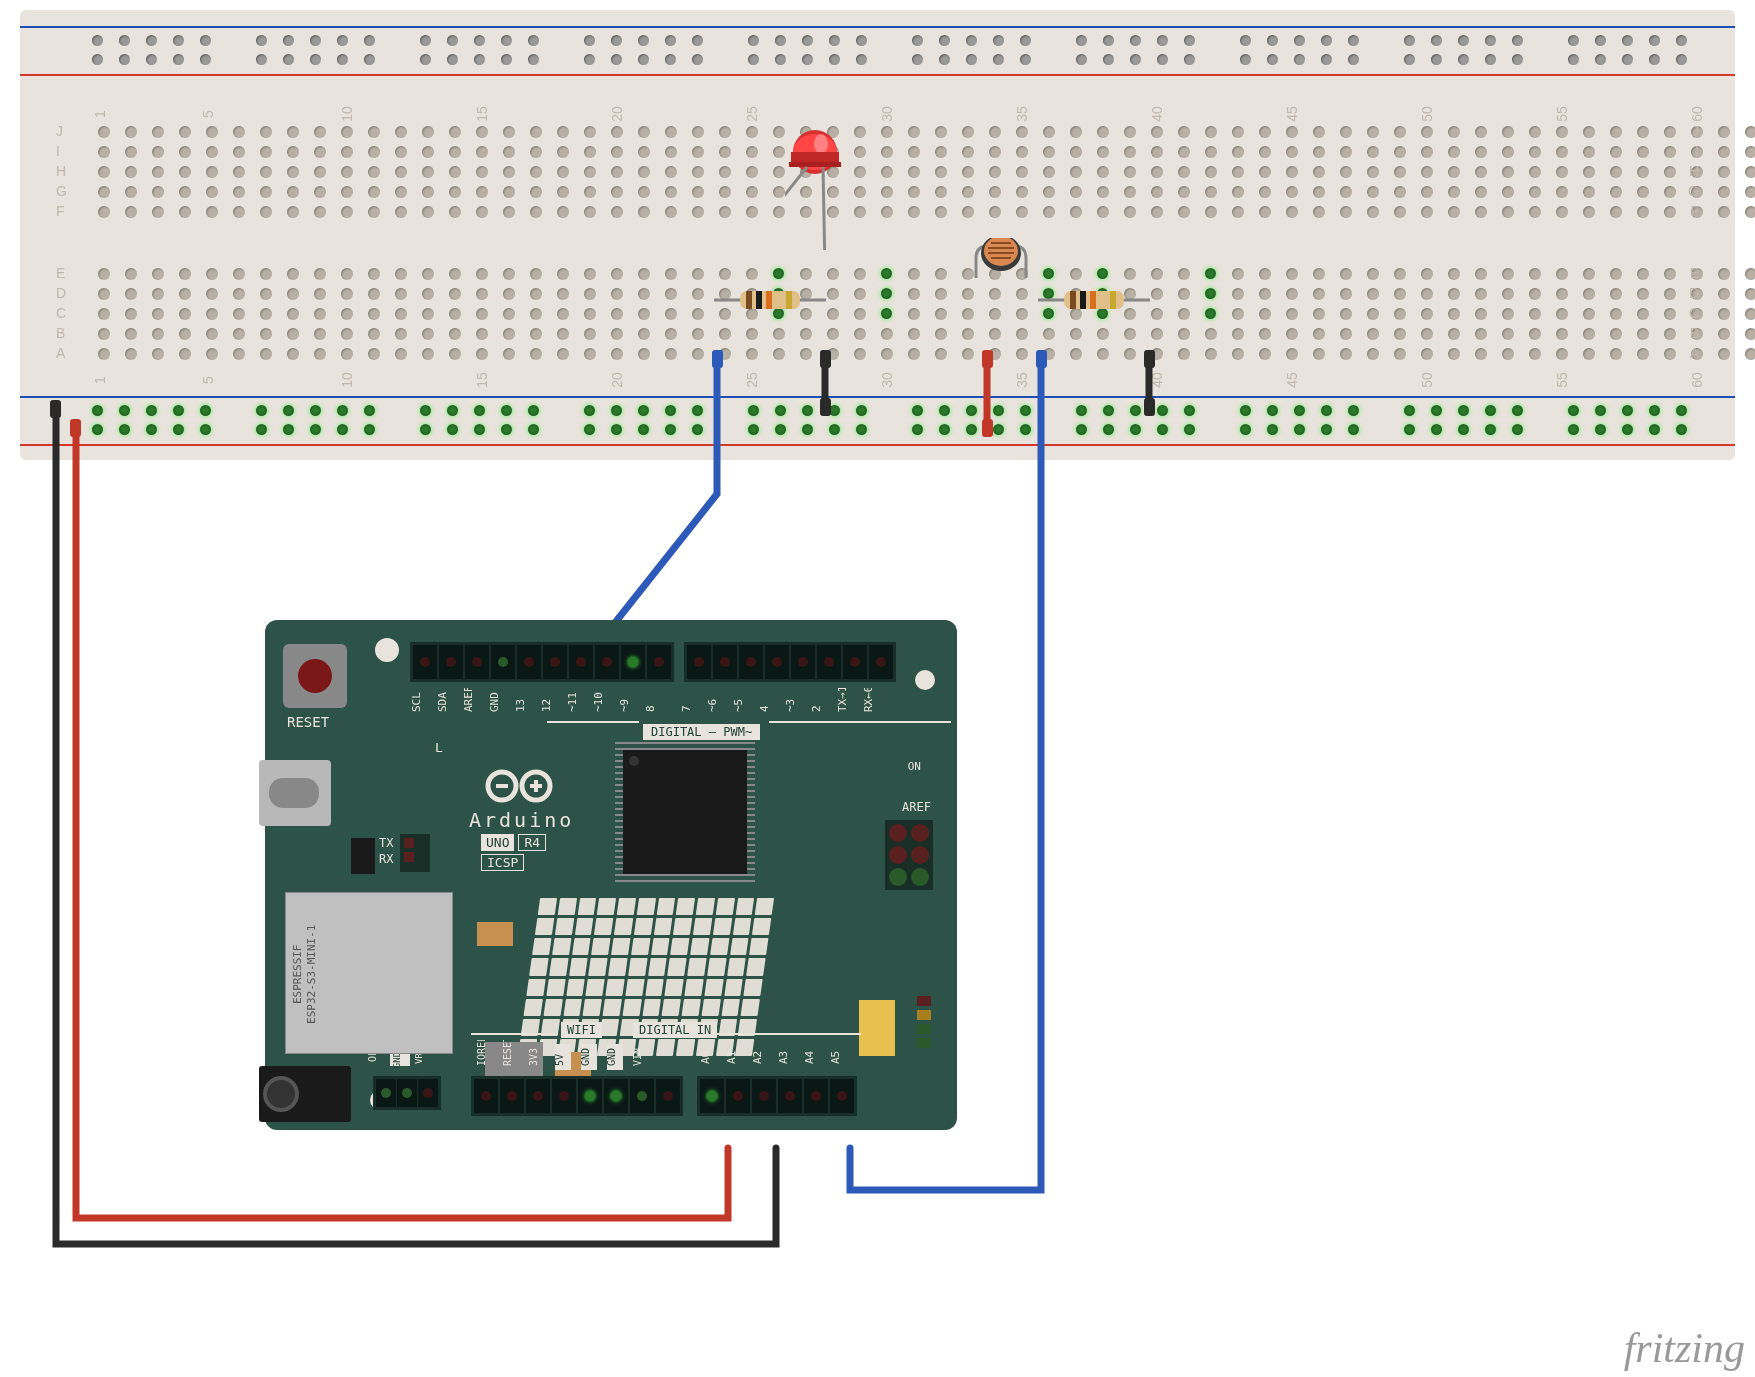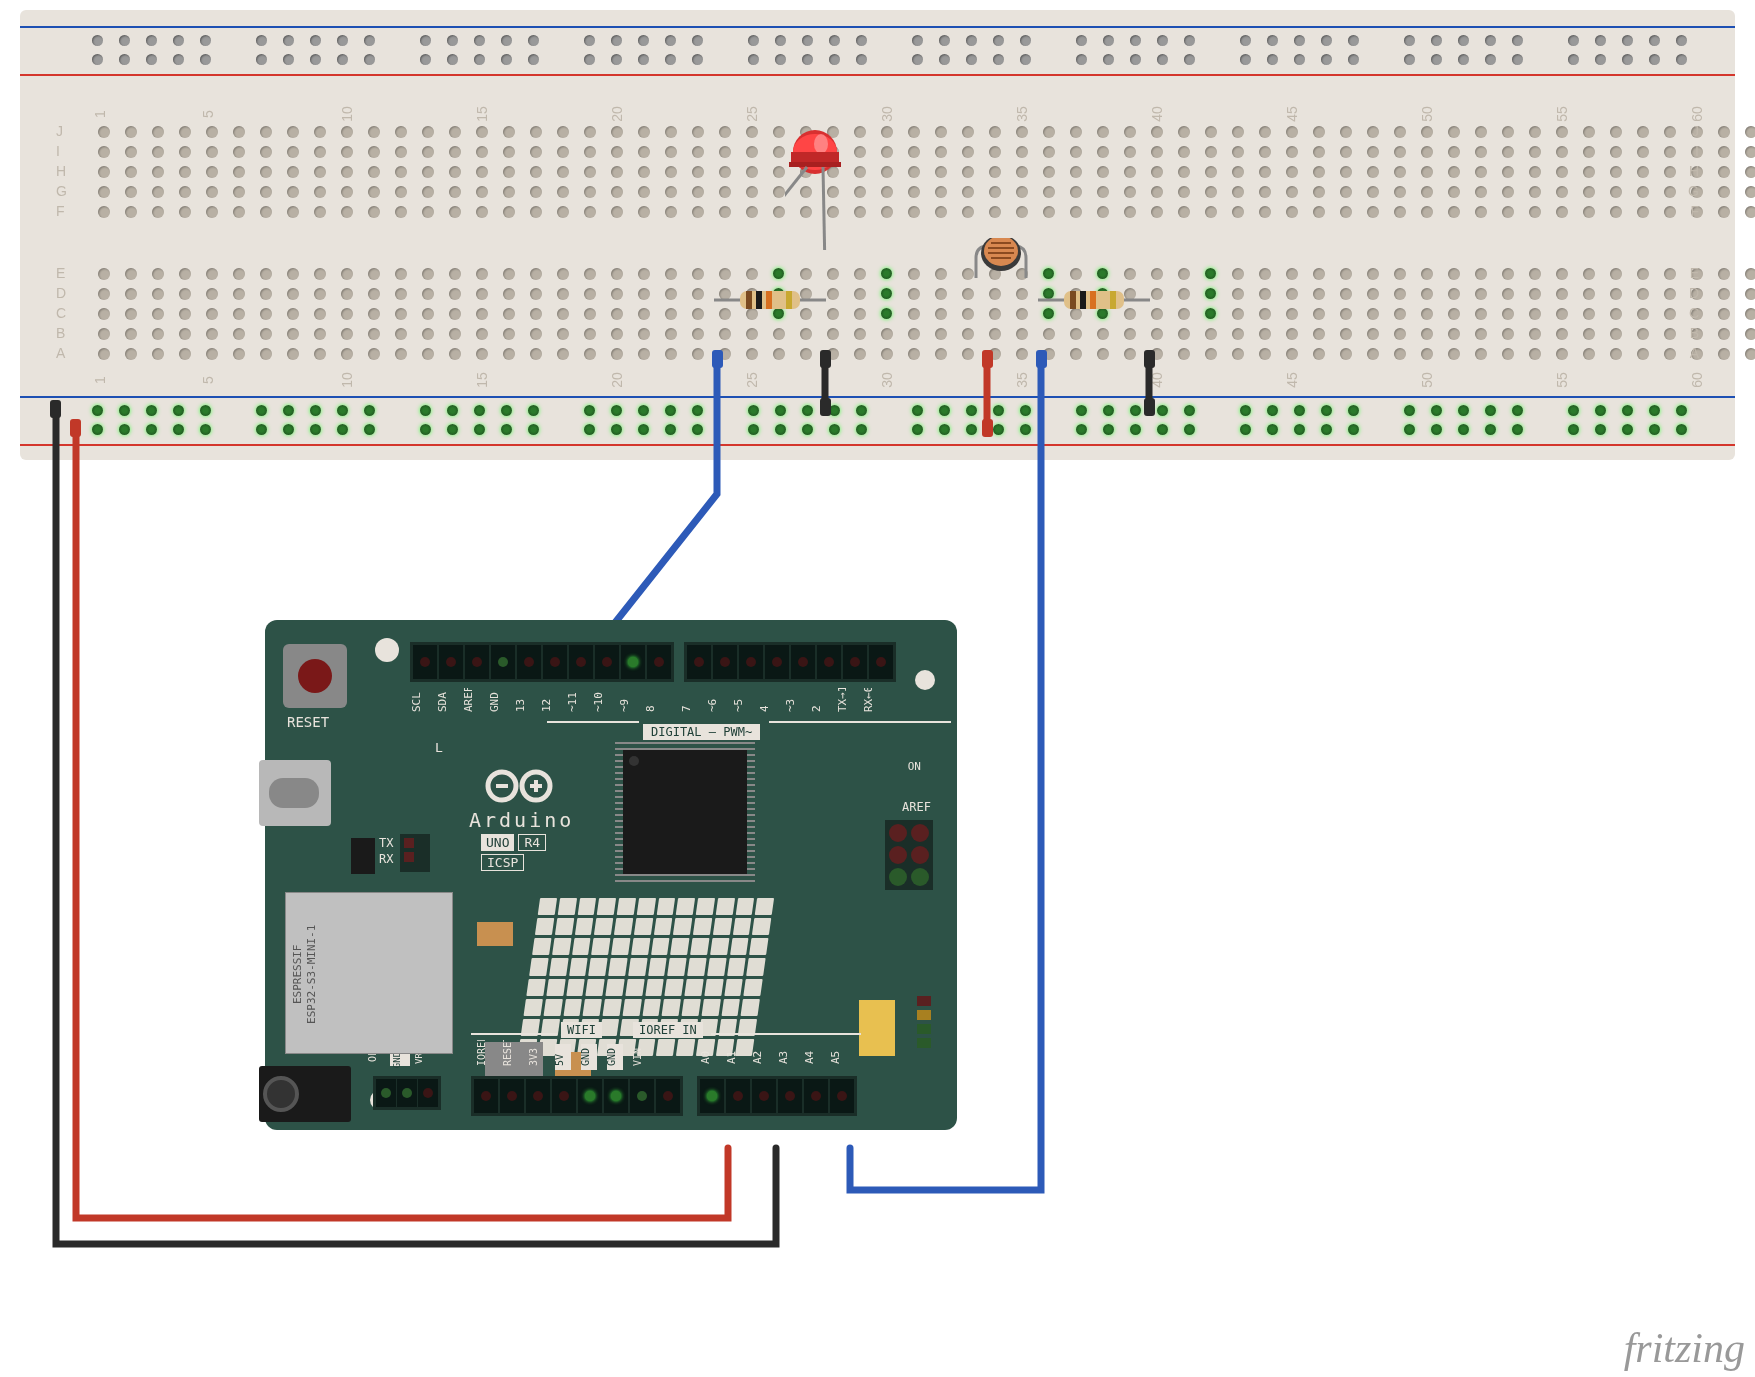--- a/index.html
+++ b/index.html
@@ -1338,20 +1338,20 @@
       <text x="144" y="26" transform="rotate(-90 144 26)" font-size="10" fill="#204038" font-family="monospace">GND</text>
       <text x="170" y="26" transform="rotate(-90 170 26)" font-size="10" fill="#e8e3dc" font-family="monospace">VIN</text>
       <text x="238" y="24" transform="rotate(-90 238 24)" font-size="11" fill="#e8e3dc" font-family="monospace">A0</text>
       <text x="264" y="24" transform="rotate(-90 264 24)" font-size="11" fill="#e8e3dc" font-family="monospace">A1</text>
       <text x="290" y="24" transform="rotate(-90 290 24)" font-size="11" fill="#e8e3dc" font-family="monospace">A2</text>
       <text x="316" y="24" transform="rotate(-90 316 24)" font-size="11" fill="#e8e3dc" font-family="monospace">A3</text>
       <text x="342" y="24" transform="rotate(-90 342 24)" font-size="11" fill="#e8e3dc" font-family="monospace">A4</text>
       <text x="368" y="24" transform="rotate(-90 368 24)" font-size="11" fill="#e8e3dc" font-family="monospace">A5</text>
     </svg>
   <div style="position:absolute;bottom:92px;left:296px;font-size:12px;color:#204038;background:#e8e3dc;padding:1px 6px;font-family:monospace">WIFI</div>
-  <div style="position:absolute;bottom:92px;left:368px;font-size:12px;color:#204038;background:#e8e3dc;padding:1px 6px;font-family:monospace">IOREF IN</div>
+  <div style="position:absolute;bottom:92px;left:368px;font-size:12px;color:#204038;background:#e8e3dc;padding:1px 6px;font-family:monospace">DIGITAL IN</div>
   <svg style="position:absolute;bottom:94px;left:206px" width="400" height="4">
       <line x1="0" y1="2" x2="86" y2="2" stroke="#e8e3dc" stroke-width="2"></line>
       <line x1="240" y1="2" x2="390" y2="2" stroke="#e8e3dc" stroke-width="2"></line>
     </svg>
 </div>
 
 <div class="watermark">fritzing</div>
 
 </body></html>

